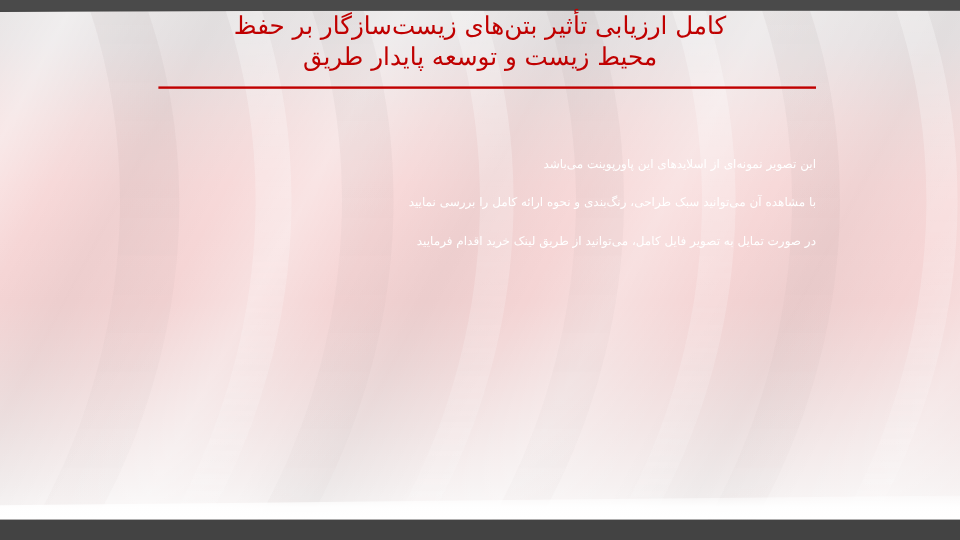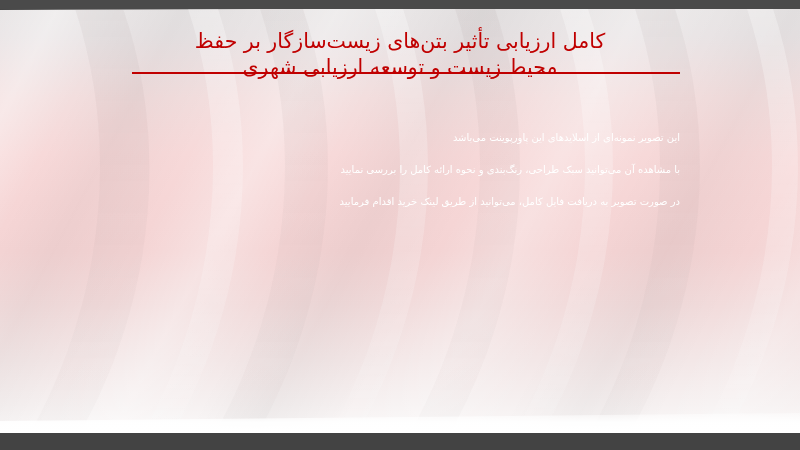--- a/index.html
+++ b/index.html
@@ -88,21 +88,20 @@
     z-index:4;
   }
 
   
   .title-block{
     position:absolute;
     left:110px;top:8px;width:580px;
     z-index:5;
     text-align:center;
     direction:rtl;
-    margin-top:20px;
   }
   .title-line{
     color:#c00000;
     font-size:20.5px;
     line-height:26px;
     font-weight:400;
     letter-spacing:0;
     white-space:nowrap;
   }
   .title-rule{
@@ -159,23 +158,23 @@
   <div class="frame-top"></div>
   <div class="bottom-glow"></div>
   <div class="frame-bottom"></div>
 
   <svg class="red-lens" width="220" height="478" viewBox="0 0 220 478">
     <path d="M10 -30 C 170 90, 190 370, 30 500 L -60 500 L -60 -30 Z" fill="#d50000" stroke="#4a4a4a" stroke-width="9"></path>
   </svg>
 
   <div class="title-block">
     <div class="title-line">کامل ارزیابی تأثیر بتن‌های زیست‌سازگار بر حفظ</div>
-    <div class="title-line">محیط زیست و توسعه ارزیابی شهری</div>
+    <div class="title-line">محیط زیست و توسعه پایدار طریق</div>
   </div>
   <div class="title-rule"></div>
 
   <div class="body-block">
     <div class="body-line">این تصویر نمونه‌ای از اسلایدهای این پاورپوینت می‌باشد</div>
     <div class="body-line">با مشاهده آن می‌توانید سبک طراحی، رنگ‌بندی و نحوه ارائه کامل را بررسی نمایید</div>
-    <div class="body-line">در صورت تصویر به دریافت فایل کامل، می‌توانید از طریق لینک خرید اقدام فرمایید</div>
+    <div class="body-line">در صورت تمایل به تصویر فایل کامل، می‌توانید از طریق لینک خرید اقدام فرمایید</div>
   </div>
 
 </div>
 
 </body></html>

